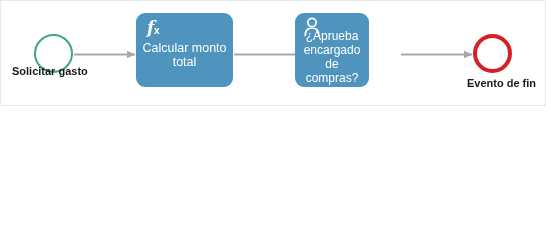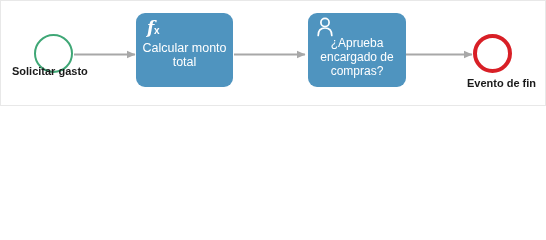--- a/index.html
+++ b/index.html
@@ -77,21 +77,21 @@
     height: 74px;
     background: #4f94bf;
     border-radius: 9px;
     box-sizing: border-box;
     display: flex;
     flex-direction: column;
     align-items: center;
     justify-content: center;
   }
   .task-calc  { left: 135px; width: 97px; }
-  .task-appr  { left: 307px; width: 98px; }
+  .task-appr  { left: 294px; width: 74px; }
 
   .task-icon {
     position: absolute;
     left: 6px;
     top: 3px;
     width: 22px;
     height: 22px;
     color: #ffffff;
     display: flex;
     align-items: center;

